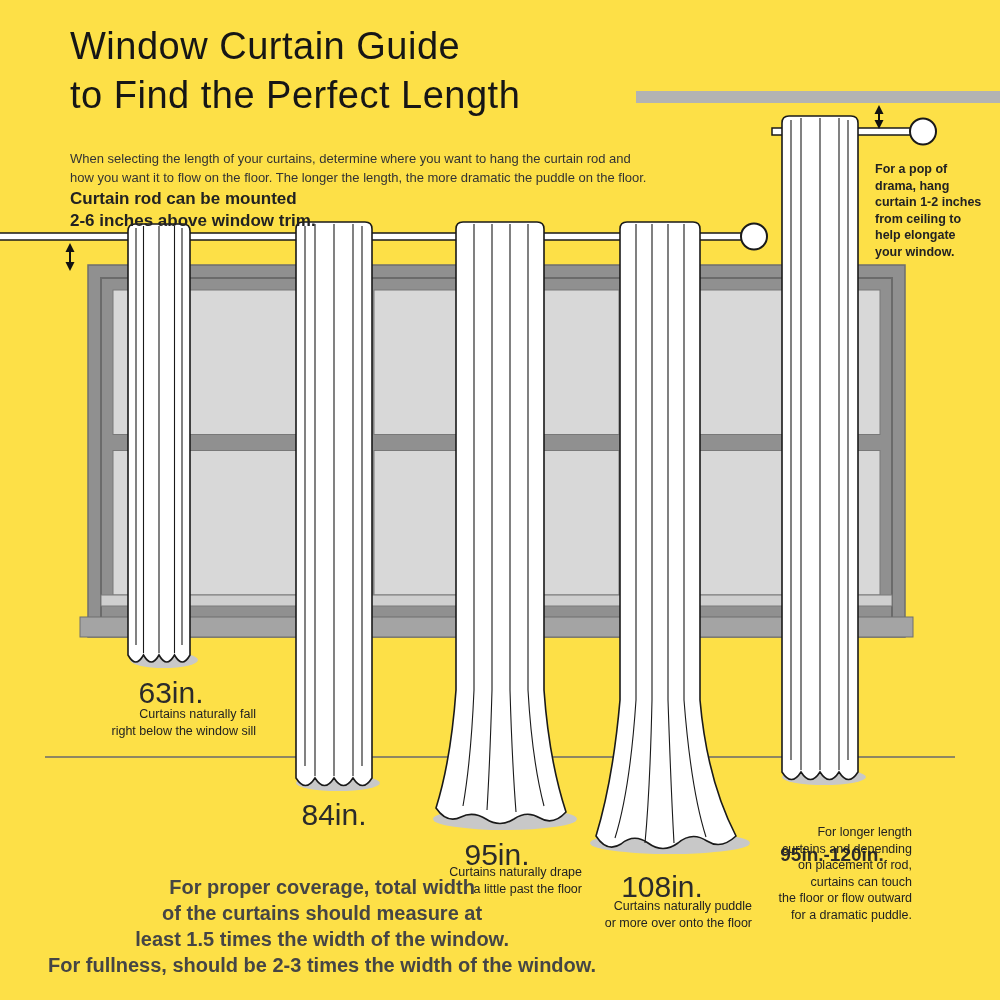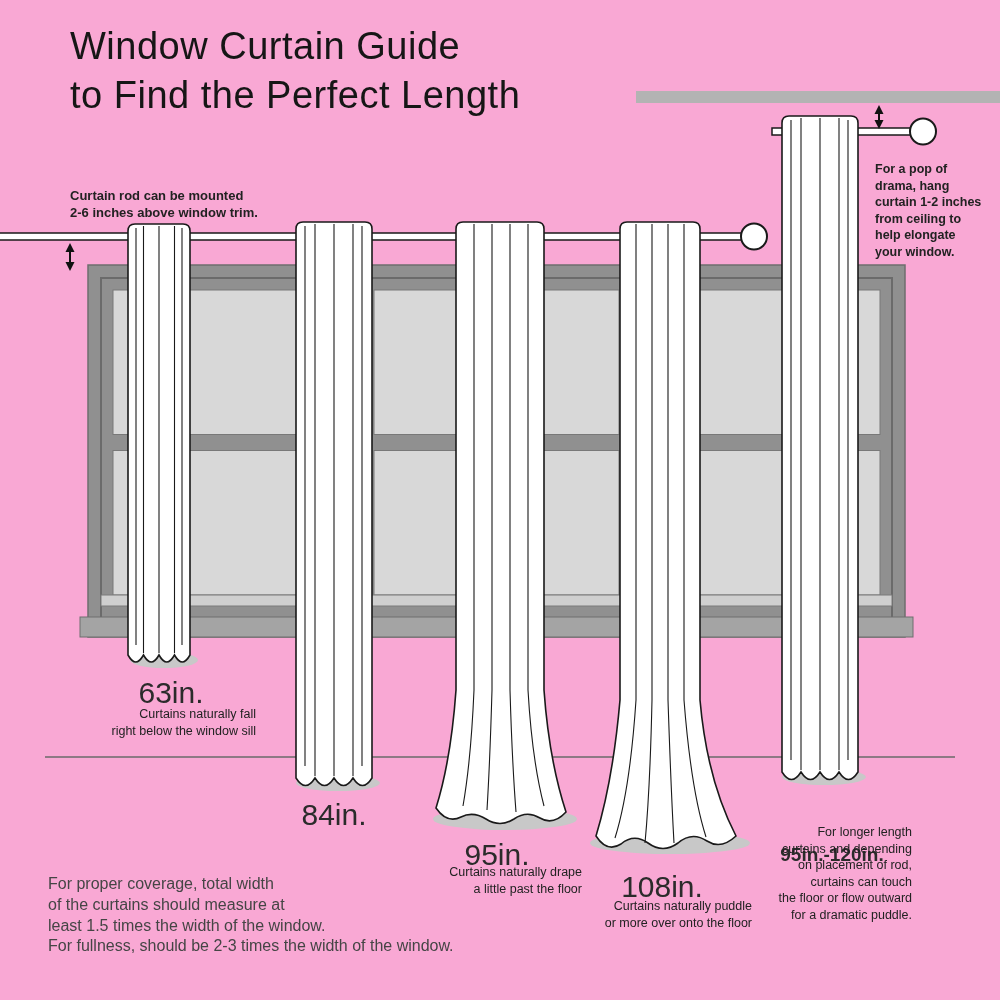--- a/index.html
+++ b/index.html
@@ -1,32 +1,32 @@
 <!DOCTYPE html>
 <html><head>
 <meta charset="utf-8">
 <style>
   html,body{margin:0;padding:0;background:#ffffff;}
   .canvas{
-    position:relative;width:1000px;height:1000px;background:#f9a8d4;overflow:hidden;
+    position:relative;width:1000px;height:1000px;background:#fde047;overflow:hidden;
     font-family:"Liberation Sans", sans-serif;color:#1a1a1a;
   }
   .canvas svg{position:absolute;left:0;top:0;}
   .txt{position:absolute;white-space:pre-line;margin:0;}
   .page-title{
     left:70px;top:22px;font-size:38px;line-height:1.3;font-weight:400;
     letter-spacing:0.5px;color:#161616;
   }
   .intro{left:70px;top:150px;font-size:13px;line-height:1.45;color:#333;}
-  .rod-note{left:70px;top:188px;font-size:13px;line-height:1.3;font-weight:bold;color:#222;}
+  .rod-note{left:70px;top:188px;font-size:17px;line-height:1.3;font-weight:bold;color:#222;}
   .ceiling-note{left:875px;top:161px;width:118px;font-size:12.5px;line-height:1.32;font-weight:bold;color:#222;}
   .len-label{position:absolute;text-align:center;font-size:30px;color:#2b2b2b;white-space:pre-line;}
   .len-label.bold{font-size:19px;font-weight:bold;}
   .len-desc{position:absolute;text-align:right;font-size:12.5px;line-height:1.32;color:#222;white-space:pre-line;}
-  .coverage{left:48px;top:874px;font-size:16px;line-height:1.3;font-weight:normal;color:#454545;}
+  .coverage{left:48px;top:874px;font-size:20px;line-height:1.3;font-weight:bold;color:#454545;text-align:center;}
 </style>
 </head>
 <body>
 
 <div class="canvas">
 
   <svg width="1000" height="1000" viewBox="0 0 1000 1000">
 
     <g>
       <rect x="636" y="91" width="364" height="12" fill="#b3b3b3"></rect>
@@ -138,20 +138,22 @@
         <path d="M820,118 L820,770"></path>
         <path d="M839,118 L839,770"></path>
         <path d="M791,120 L791,760"></path>
         <path d="M848,120 L848,760"></path>
       </g>
     </g>
   </svg>
 
   <h1 class="txt page-title">Window Curtain Guide
 to Find the Perfect Length</h1>
+  <p class="txt intro">When selecting the length of your curtains, determine where you want to hang the curtain rod and
+how you want it to flow on the floor. The longer the length, the more dramatic the puddle on the floor.</p>
   <p class="txt rod-note">Curtain rod can be mounted
 2-6 inches above window trim.</p>
   <p class="txt ceiling-note">For a pop of
 drama, hang
 curtain 1-2 inches
 from ceiling to
 help elongate
 your window.</p>
 
   <div class="len-label" style="left:96px;top:676px;width:150px;">63in.</div>

